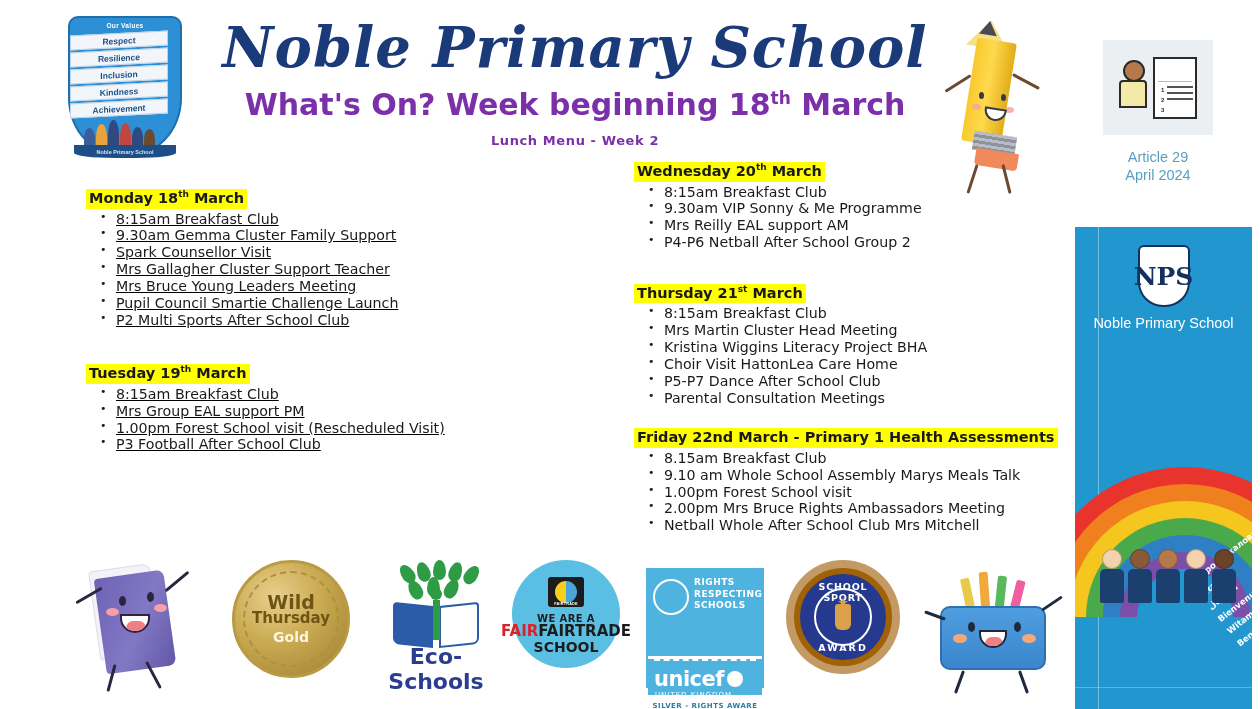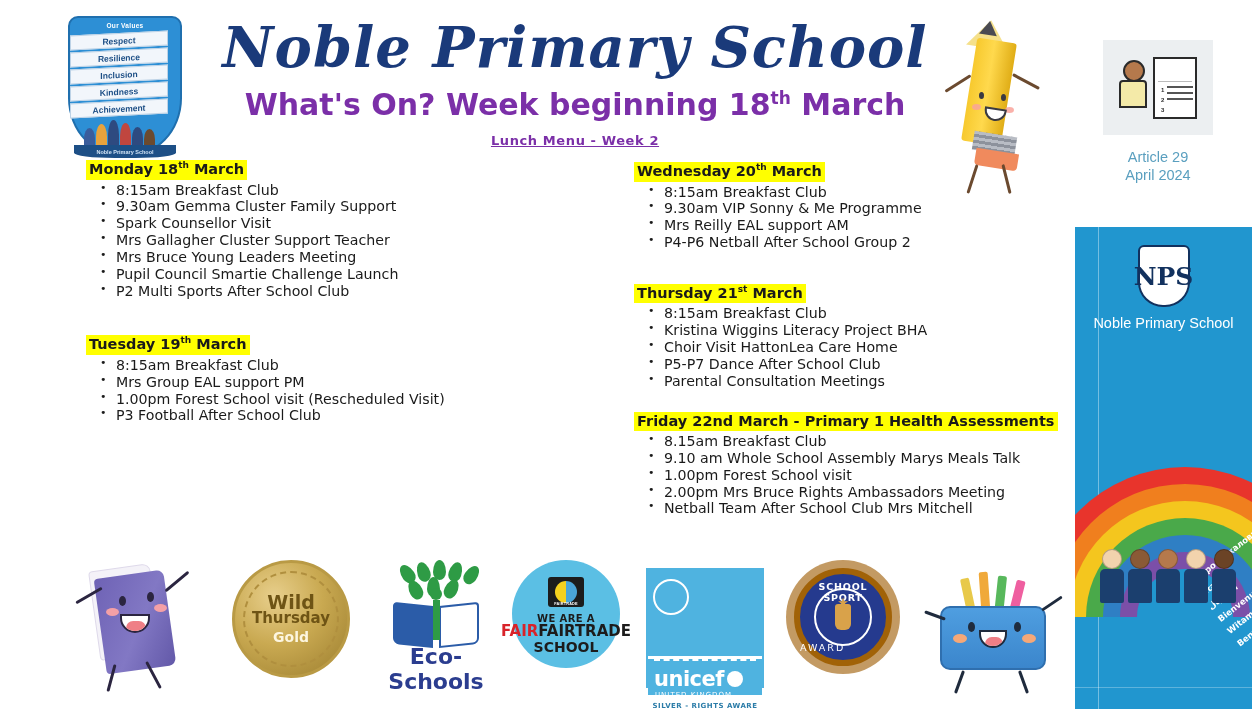--- a/index.html
+++ b/index.html
@@ -52,21 +52,21 @@
     position: absolute; left: 205px; top: 88px; width: 740px;
     text-align: center; color: #7b2fa8;
     font-family: "DejaVu Sans", sans-serif; font-weight: bold;
     font-size: 30px; line-height: 1.1;
   }
   .whats-on sup { font-size: 17px; }
   .lunch-menu {
     position: absolute; left: 205px; top: 133px; width: 740px;
     text-align: center; color: #7b2fa8;
     font-family: "DejaVu Sans", sans-serif; font-weight: bold;
-    font-size: 13px; letter-spacing: .6px; text-decoration: underline;
+    font-size: 13px; letter-spacing: .6px;
   }
 
   
   .pencil-mascot { position: absolute; left: 935px; top: 18px; width: 120px; height: 175px; }
   .pm-body { position: absolute; left: 34px; top: 22px; width: 40px; height: 104px;
     background: linear-gradient(90deg,#f7c92e 0%, #ffd94d 45%, #e0ad16 100%);
     transform: rotate(9deg); border-radius: 3px; }
   .pm-tip { position: absolute; left: 33px; top: 2px; width: 0; height: 0;
     border-left: 21px solid transparent; border-right: 21px solid transparent;
     border-bottom: 28px solid #f5e08a; transform: rotate(9deg); }
@@ -78,21 +78,21 @@
     transform: rotate(9deg); }
   .pm-eraser { position: absolute; left: 40px; top: 133px; width: 43px; height: 17px;
     background: #f08a5d; transform: rotate(9deg); border-radius: 0 0 4px 4px; }
   .pm-eye { position: absolute; width: 5px; height: 7px; background: #3a3a42; border-radius: 50%; }
   .pm-mouth { position: absolute; left: 49px; top: 90px; width: 22px; height: 13px;
     background: #ffffff; border: 2px solid #3a3a42; border-radius: 0 0 11px 11px; transform: rotate(9deg); }
   .pm-cheek { position: absolute; width: 9px; height: 6px; background: #f9a39b; border-radius: 50%; opacity: .85; }
   .limb { position: absolute; background: #6b4a2f; border-radius: 2px; }
 
   
-  .col-left { position: absolute; left: 86px; top: 160px; width: 470px; }
+  .col-left { position: absolute; left: 86px; top: 189px; width: 470px; text-decoration: underline; }
   .col-right { position: absolute; left: 634px; top: 162px; width: 420px; }
   .day-block { margin-bottom: 10px; }
   .day-head {
     display: inline-block; background: #ffff00; color: #1a1a1a;
     font-family: "DejaVu Sans", sans-serif; font-size: 14.5px; font-weight: bold;
     padding: 0 3px 1px 3px; line-height: 1.28; white-space: nowrap;
   }
   .day-head sup { font-size: 9px; }
   ul.day-list { list-style: none; margin: 2px 0 0 0; padding: 0; }
   ul.day-list li {
@@ -184,22 +184,22 @@
 
   .sport { left: 786px; top: 12px; width: 114px; height: 114px; border-radius: 50%;
     background: #c39a63; display: flex; align-items: center; justify-content: center; }
   .sport-in { width: 98px; height: 98px; border-radius: 50%; background: #253a8e;
     border: 6px solid #a16207; position: relative; display: flex; align-items: center; justify-content: center; }
   .sport-core { width: 58px; height: 58px; border-radius: 50%; background: #253a8e;
     border: 2px solid #ffffff; display: flex; align-items: center; justify-content: center; }
   .sport-top-text { position: absolute; top: 7px; width: 100%; text-align: center;
     color: #ffffff; font-size: 9.5px; font-weight: bold; letter-spacing: .8px;
     font-family: "DejaVu Sans", sans-serif; }
-  .sport-bot-text { position: absolute; bottom: 7px; width: 100%; 
-    color: #ffffff; font-size: 9.5px; font-weight: normal; letter-spacing: 2px;
+  .sport-bot-text { position: absolute; bottom: 7px; width: 100%; text-align: center;
+    color: #ffffff; font-size: 9.5px; font-weight: bold; letter-spacing: 2px;
     font-family: "DejaVu Sans", sans-serif; }
   .trophy { width: 16px; height: 26px; background: #d9a24a; border-radius: 3px 3px 6px 6px; position: relative; }
   .star { position: absolute; left: 50%; top: -9px; transform: translateX(-50%);
     color: #d9a24a; font-size: 13px; }
 
   .case-char { left: 922px; top: 14px; width: 140px; height: 130px; }
   .pc-body { position: absolute; left: 18px; top: 44px; width: 106px; height: 64px;
     background: linear-gradient(180deg,#4f9ee0 0%,#3b86cc 100%);
     border-radius: 10px; border: 2px solid #2f6fae; }
   .pc-pencil { position: absolute; width: 9px; height: 40px; border-radius: 2px 2px 0 0; }
@@ -331,35 +331,36 @@
         <li>9.30am VIP Sonny  &amp; Me Programme</li>
         <li>Mrs Reilly EAL support  AM</li>
         <li class="club">P4-P6 Netball After  School  Group 2</li>
       </ul>
     </div>
 
     <div class="day-block" style="margin-top:33px">
       <div class="day-head"><span>Thursday 21</span><sup>st</sup><span> March</span></div>
       <ul class="day-list">
         <li>8:15am Breakfast Club</li>
+        <li>Mrs Martin Cluster  Head Meeting</li>
         <li>Kristina Wiggins  Literacy Project BHA</li>
         <li>Choir  Visit HattonLea Care Home</li>
         <li class="club">P5-P7 Dance After  School Club</li>
         <li>Parental Consultation  Meetings</li>
       </ul>
     </div>
 
     <div class="day-block" style="margin-top:22px">
       <div class="day-head">Friday 22nd March - Primary 1 Health Assessments</div>
       <ul class="day-list">
         <li>8.15am Breakfast Club</li>
         <li>9.10 am Whole  School Assembly Marys Meals Talk</li>
         <li>1.00pm Forest School  visit</li>
         <li>2.00pm Mrs Bruce Rights  Ambassadors  Meeting</li>
-        <li class="club">Netball Team After  School Club Mrs Mitchell</li>
+        <li class="club">Netball Whole After  School Club Mrs Mitchell</li>
       </ul>
     </div>
   </div>
 
   <div class="badges">
 
     <div class="badge book-char">
       <div class="bk-pages"></div>
       <div class="bk-cover"></div>
       <div class="bk-eye" style="left:57px;top:40px"></div>
@@ -441,20 +442,25 @@
       <div class="limb" style="left:2px;top:52px;width:22px;height:3px;transform:rotate(20deg);background:#1f2b3d"></div>
       <div class="limb" style="left:118px;top:40px;width:24px;height:3px;transform:rotate(-34deg);background:#1f2b3d"></div>
       <div class="limb" style="left:36px;top:108px;width:3px;height:24px;transform:rotate(20deg);background:#1f2b3d"></div>
       <div class="limb" style="left:100px;top:108px;width:3px;height:24px;transform:rotate(-20deg);background:#1f2b3d"></div>
     </div>
   </div>
 
   <div class="unicef-box">
     <div class="un-top">
       <div class="un-circle"></div>
+      <div class="un-rrs">
+        <div>RIGHTS</div>
+        <div>RESPECTING</div>
+        <div>SCHOOLS</div>
+      </div>
     </div>
     <div style="background:#4fb3e0;height:8px">
         <div class="un-dash"></div>
       </div>
     <div style="background:#4fb3e0;height:28px">
       <div class="un-word">
           <span>unicef</span>
           <span class="un-globe"></span>
         </div>
       <div class="un-uk">UNITED KINGDOM</div>

